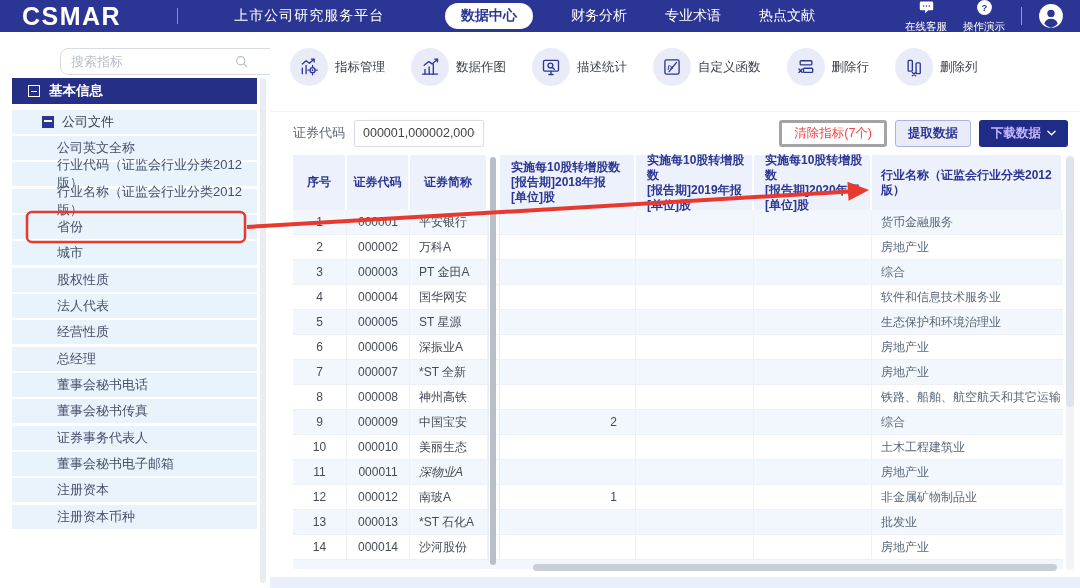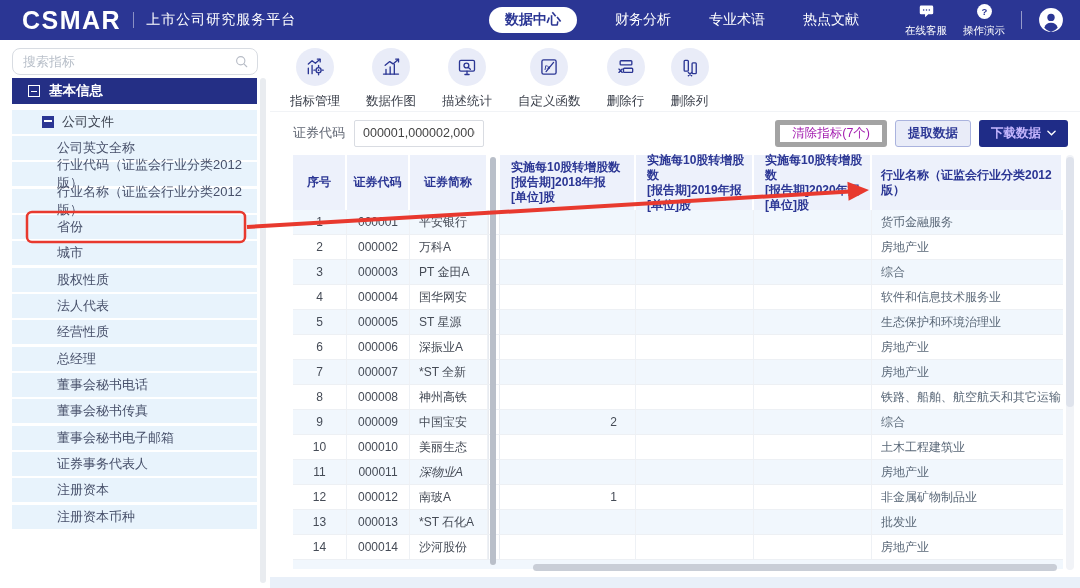--- a/index.html
+++ b/index.html
@@ -1,64 +1,64 @@
 <!DOCTYPE html>
 <html><head>
 <meta charset="utf-8">
 <style>
   html,body{margin:0;padding:0;}
   .app{position:relative;width:1080px;height:588px;overflow:hidden;background:#fff;
        font-family:"Liberation Sans","DejaVu Sans",sans-serif;-webkit-font-smoothing:antialiased;}
   
-  .top{position:absolute;top:0;left:0;width:1080px;height:40px;background:#2b3694;display:flex;align-items:center;color:#fff;}
+  .top{position:absolute;top:0;left:0;width:1080px;height:32px;background:#2b3694;display:flex;align-items:center;color:#fff;gap:44px;}
   .logo{font-size:25px;font-weight:900;letter-spacing:1.5px;margin-left:22px;cursor:pointer;}
   .brand-sep{width:1px;height:16px;background:rgba(255,255,255,.45);margin:0 12px;}
   .platform{font-size:14px;letter-spacing:1px;}
   .nav{display:flex;align-items:center;gap:38px;margin-left:auto;}
   .nav-item{font-size:14px;cursor:pointer;white-space:nowrap;}
   .nav-item.active{background:#fff;color:#2b3694;padding:4px 16px;border-radius:14px;font-weight:bold;}
   .utils{display:flex;align-items:center;gap:16px;margin:0 16px 0 46px;}
   .util{display:flex;flex-direction:column;align-items:center;gap:2px;font-size:10.5px;cursor:pointer;white-space:nowrap;}
   .util svg{width:17px;height:17px;}
   .util-sep{width:1px;height:18px;background:rgba(255,255,255,.5);}
   .avatar{width:26px;height:26px;cursor:pointer;}
   
   .sidebar{position:absolute;top:40px;left:0;width:270px;height:548px;background:#fff;border-right:1px solid #eef1f5;}
   .search-wrap{position:absolute;top:8px;left:12px;right:12px;height:27px;}
   .search-wrap input{width:100%;height:100%;box-sizing:border-box;border:1px solid #d8dce2;border-radius:8px;
-       padding:0 30px 0 10px;font-size:13px;color:#333;outline:none;font-family:inherit;}
+       padding:0 30px 0 10px;font-size:13px;color:#333;outline:none;font-family:inherit;margin-left:48px;}
   .search-wrap input::placeholder{color:#b8bfc9;}
   .search-icon{position:absolute;right:9px;top:6px;width:15px;height:15px;}
   .tree{position:absolute;top:38px;left:12px;right:13px;}
   .tree-root{height:26px;background:#242f85;color:#fff;display:flex;align-items:center;gap:9px;
        padding-left:16px;font-size:13.5px;font-weight:bold;margin-bottom:5.5px;cursor:pointer;}
   .minus-box{width:12px;height:12px;position:relative;flex:none;box-sizing:border-box;}
   .minus-box.outline{border:1.2px solid #fff;}
   .minus-box.solid{background:#2b3694;}
   .minus-box::after{content:"";position:absolute;left:2px;right:2px;top:4.6px;height:1.6px;background:#fff;}
   .tree-item{height:24px;background:#e8f3fc;display:flex;align-items:center;font-size:13px;color:#47506a;
        margin-bottom:2.35px;cursor:pointer;}
   .tree-item.group{padding-left:30px;gap:8px;color:#3c4350;}
   .tree-item.leaf{padding-left:45px;}
   .sb-scroll{position:absolute;right:4px;top:38px;width:6px;height:505px;background:#e9ecf0;border-radius:3px;cursor:pointer;}
   
   .main{position:absolute;left:270px;top:40px;width:810px;height:548px;background:#fff;}
   .toolbar{position:absolute;top:8px;left:20px;display:flex;gap:26px;}
-  .tool{display:flex;flex-direction:column;align-items:center;gap:7px;cursor:pointer;}
+  .tool{display:flex;flex-direction:row;align-items:center;gap:7px;cursor:pointer;}
   .tool-circle{width:38px;height:38px;border-radius:50%;background:#e9ecf8;display:flex;align-items:center;justify-content:center;color:#2b3694;}
   .tool-circle svg{width:20px;height:20px;}
   .tool-label{font-size:12.5px;color:#3a3f4a;}
   .toolbar-divider{position:absolute;top:71px;left:0;right:0;border-top:1px solid #f1f3f6;}
   .query{position:absolute;top:79px;left:23px;right:12px;height:28px;display:flex;align-items:center;}
   .query-label{font-size:13px;color:#606673;}
   .query-input{margin-left:9px;width:130px;height:27px;box-sizing:border-box;border:1px solid #d9dce2;border-radius:2px;
        font-size:12.5px;color:#444;padding:0 8px;outline:none;font-family:inherit;}
   .query-buttons{margin-left:auto;display:flex;gap:8px;align-items:center;}
   .btn{height:27px;box-sizing:border-box;border-radius:3px;font-size:12.5px;display:flex;align-items:center;padding:0 12px;cursor:pointer;white-space:nowrap;}
-  .btn-clear{background:#fff;border:5px solid #a3a3a3;color:#a21caf;}
+  .btn-clear{background:#fff;border:3px solid #a3a3a3;color:#ef4444;}
   .btn-extract{background:#e9ecf8;border:1px solid #aab3de;color:#2b3694;font-weight:bold;}
   .btn-download{background:#1f2c87;color:#c4b5fd;font-weight:bold;gap:6px;border:none;}
   
   .table{position:absolute;left:23px;top:115px;width:770px;}
   .thead{display:flex;height:55px;}
   .th{box-sizing:border-box;background:#edf1fb;color:#2b3694;font-weight:bold;font-size:12px;
       display:flex;align-items:center;border-right:2px solid #fff;line-height:15px;flex:none;}
   .th:last-child{border-right:none;}
   .th.center{justify-content:center;}
   .th.left{padding-left:9px;}
@@ -148,22 +148,22 @@
           <div class="tree-item leaf">行业代码（证监会行业分类2012版）</div>
           <div class="tree-item leaf">行业名称（证监会行业分类2012版）</div>
           <div class="tree-item leaf">省份</div>
           <div class="tree-item leaf">城市</div>
           <div class="tree-item leaf">股权性质</div>
           <div class="tree-item leaf">法人代表</div>
           <div class="tree-item leaf">经营性质</div>
           <div class="tree-item leaf">总经理</div>
           <div class="tree-item leaf">董事会秘书电话</div>
           <div class="tree-item leaf">董事会秘书传真</div>
+          <div class="tree-item leaf">证券事务代表人</div>
           <div class="tree-item leaf">董事会秘书电子邮箱</div>
-          <div class="tree-item leaf">证券事务代表人</div>
           <div class="tree-item leaf">注册资本</div>
           <div class="tree-item leaf">注册资本币种</div>
         </div>
     </div>
     <div class="sb-scroll"></div>
   </aside>
 
   <main class="main">
     <div class="toolbar" id="toolbar">
         <div class="tool">

